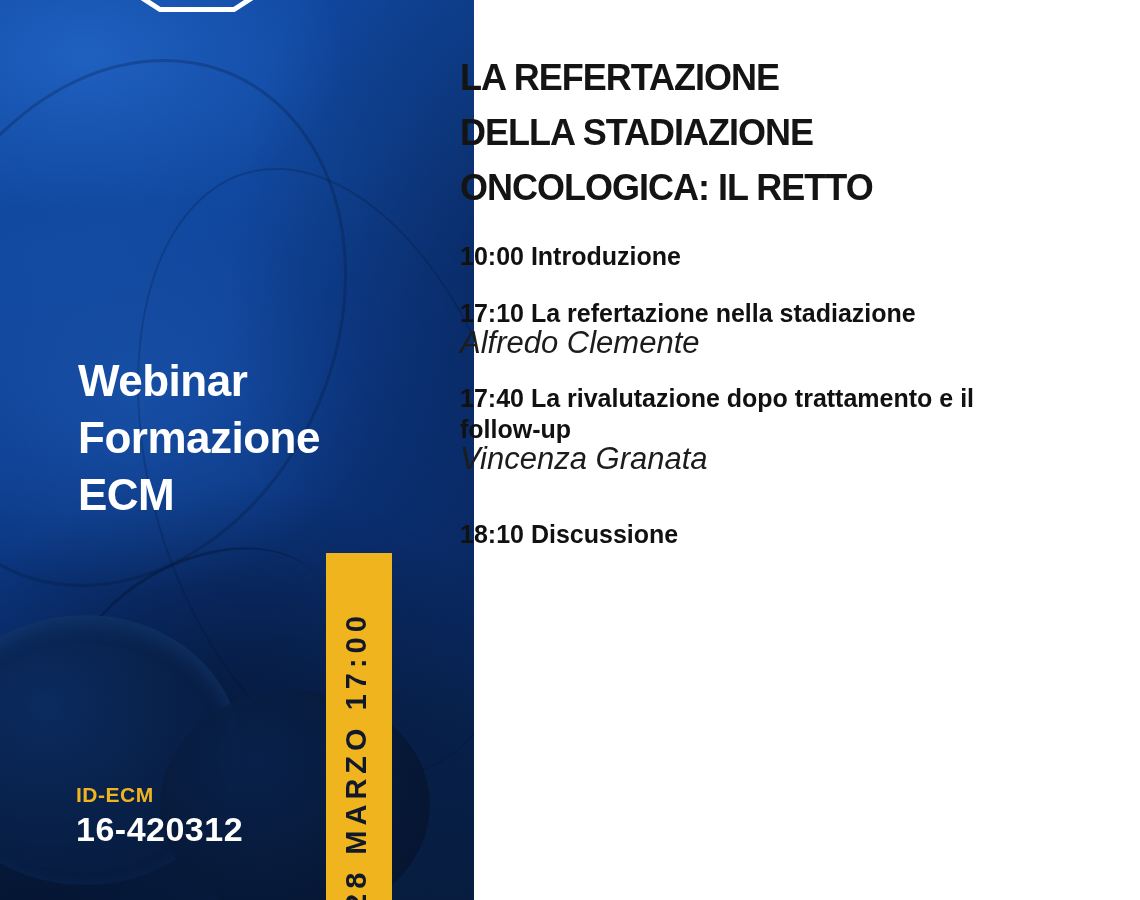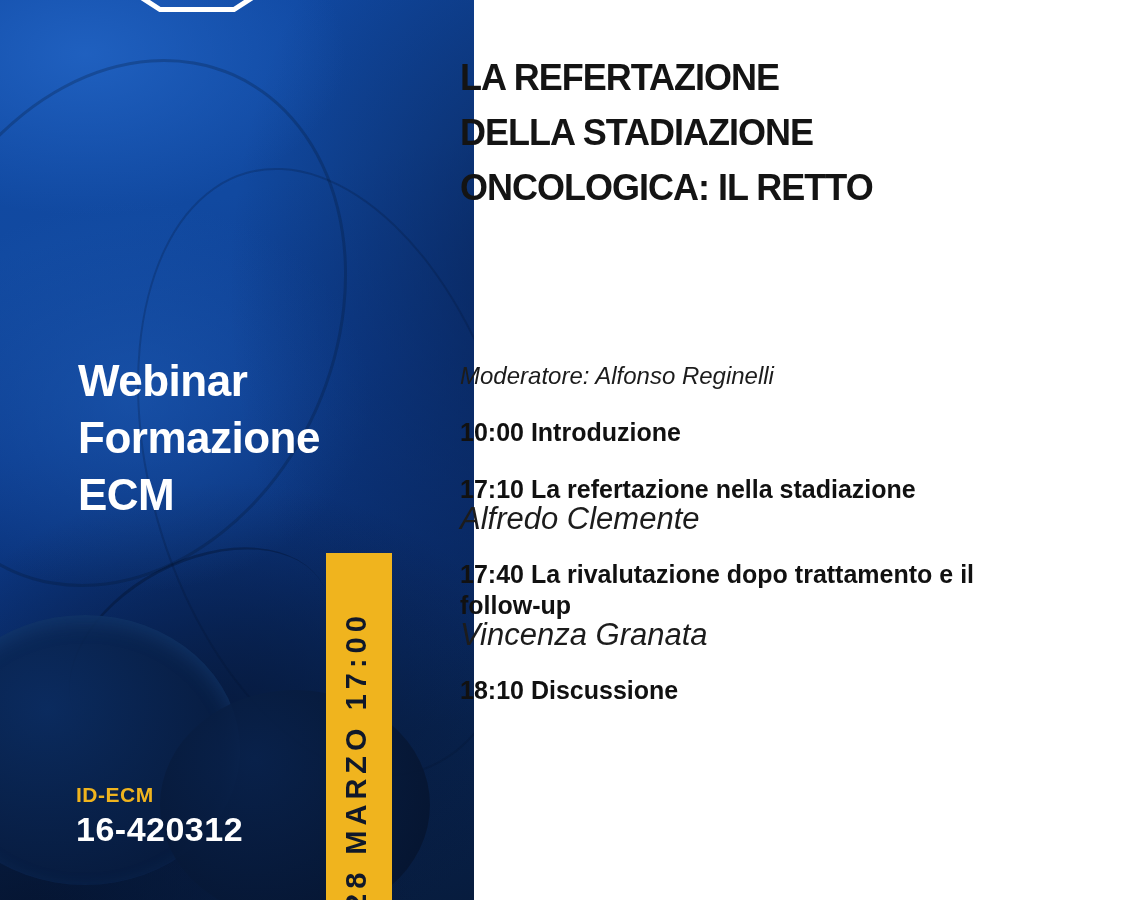--- a/index.html
+++ b/index.html
@@ -55,21 +55,21 @@
   }
 
   
   .content { position:absolute; left:460px; top:50px; width:610px; color:#111; }
   .title {
     margin:0; font-size:36px; line-height:55px; font-weight:800; letter-spacing:-1px;
     color:#141414; white-space:pre-line;
   }
   .moderator { margin-top:146px; font-style:italic; font-size:24px; line-height:30px; color:#1c1c1c; }
   .program-item { margin-top:26px; }
-  .program-item.gap-large { margin-top:26px; }
+  .program-item.gap-large { margin-top:46px; }
   .item-line { font-weight:800; font-size:25px; line-height:31px; color:#111111; }
   .item-title-text { white-space:pre-line; }
   .item-speaker { font-style:italic; font-size:31px; line-height:28px; color:#1c1c1c; }
   .item-speaker:empty { display:none; }
 </style>
 </head>
 <body>
 
 <div class="poster">
 
@@ -96,21 +96,20 @@
 
   <div class="date-ribbon">
     <span class="ribbon-text">28 MARZO 17:00</span>
   </div>
 
   <div class="content">
     <h1 class="title">LA REFERTAZIONE
 DELLA STADIAZIONE
 ONCOLOGICA: IL RETTO</h1>
 
-    <div class="moderator">Moderatore: Alfonso Reginelli</div>
 
     <div class="program">
 
       <div class="program-item">
         <div class="item-line"><span>10:00</span> <span class="item-title-text">Introduzione</span></div>
 
       </div>
 
       <div class="program-item">
         <div class="item-line"><span>17:10</span> <span class="item-title-text">La refertazione nella stadiazione</span></div>

